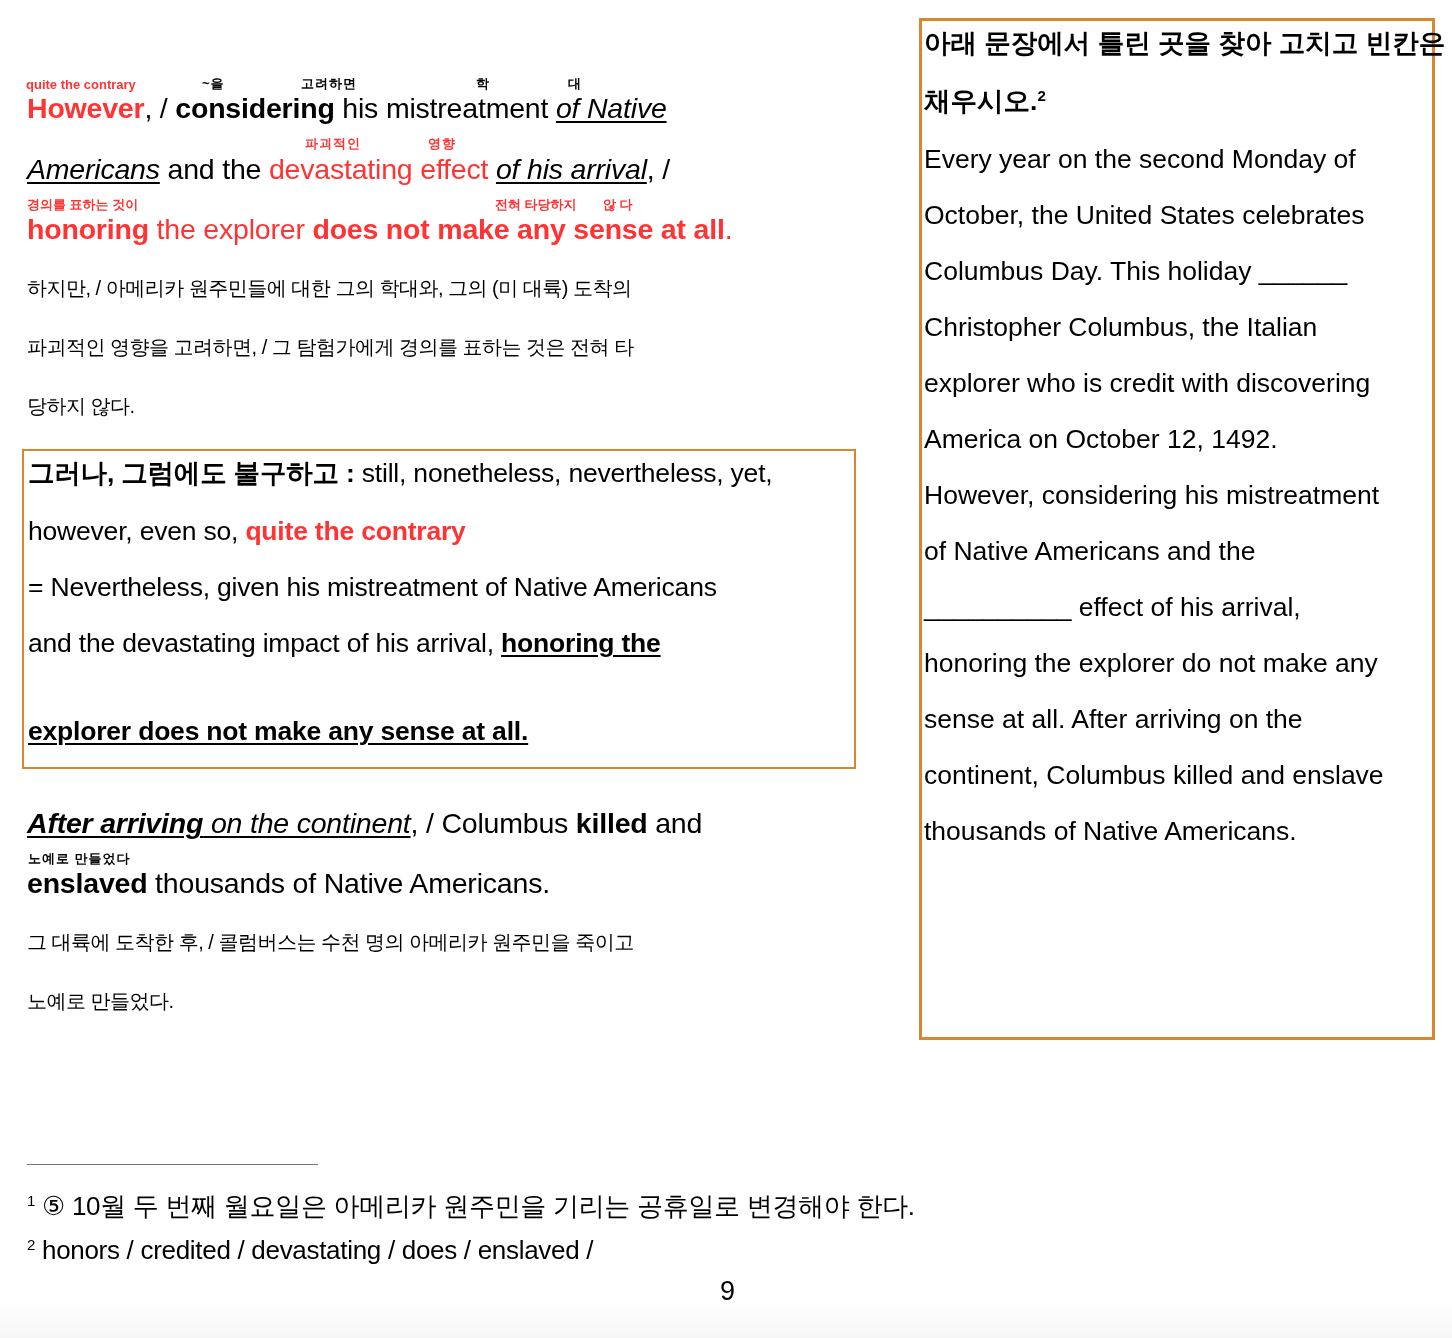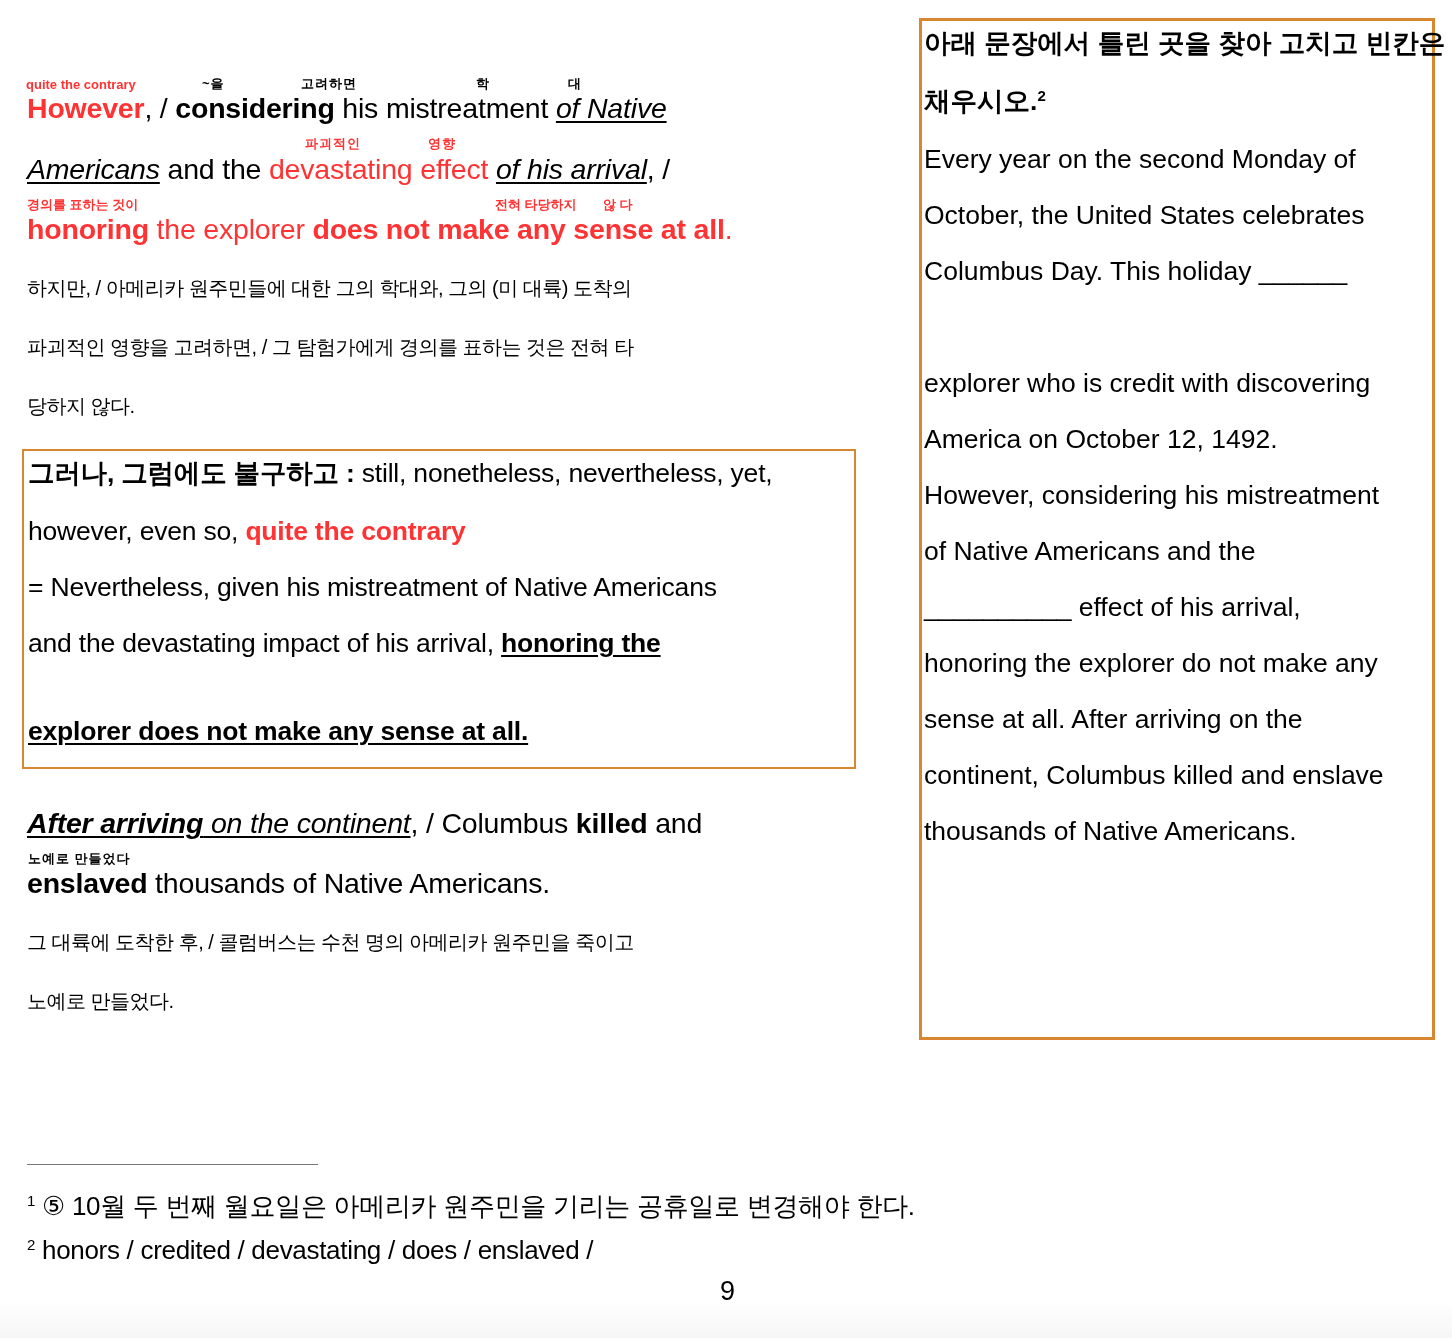--- a/index.html
+++ b/index.html
@@ -176,20 +176,21 @@
 <div class="abs kor" style="left:27px; top:985px;">노예로 만들었다.</div>
 
 <div class="ex-box">
   <div class="ex-line ex-title" style="top:6px;">아래 문장에서 틀린 곳을 찾아 고치고 빈칸은</div>
   <div class="ex-line ex-title" style="top:64px;">
     <span>채우시오.</span><sup class="fn">2</sup>
   </div>
   <div class="ex-line" style="top:122px;">Every year on the second Monday of</div>
   <div class="ex-line" style="top:178px;">October, the United States celebrates</div>
   <div class="ex-line" style="top:234px;">Columbus Day. This holiday ______</div>
+  <div class="ex-line" style="top:290px;">Christopher Columbus, the Italian</div>
   <div class="ex-line" style="top:346px;">explorer who is credit with discovering</div>
   <div class="ex-line" style="top:402px;">America on October 12, 1492.</div>
   <div class="ex-line" style="top:458px;">However, considering his mistreatment</div>
   <div class="ex-line" style="top:514px;">of Native Americans and the</div>
   <div class="ex-line" style="top:570px;">__________  effect of his arrival,</div>
   <div class="ex-line" style="top:626px;">honoring the explorer do not make any</div>
   <div class="ex-line" style="top:682px;">sense at all. After arriving on the</div>
   <div class="ex-line" style="top:738px;">continent, Columbus killed and enslave</div>
   <div class="ex-line" style="top:794px;">thousands of Native Americans.</div>
 </div>

